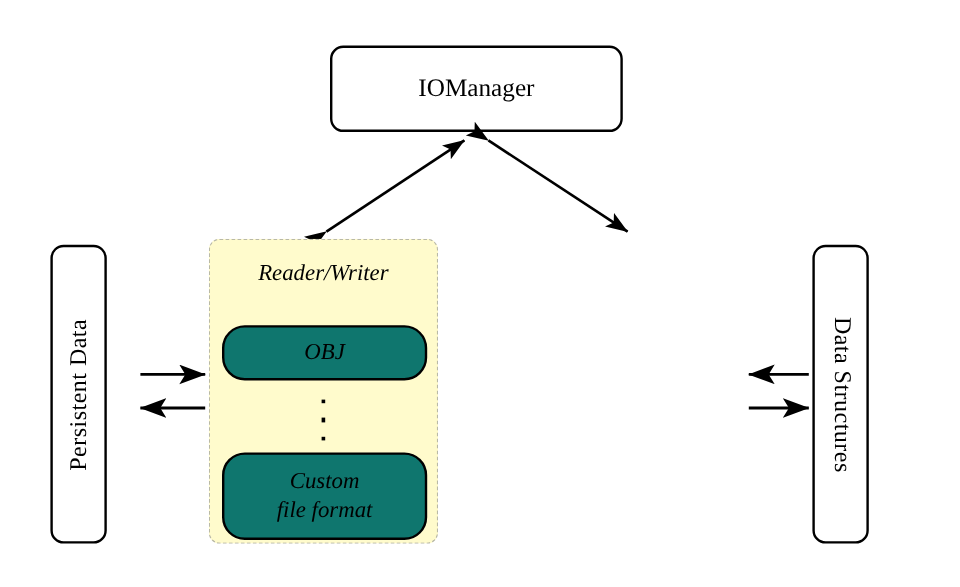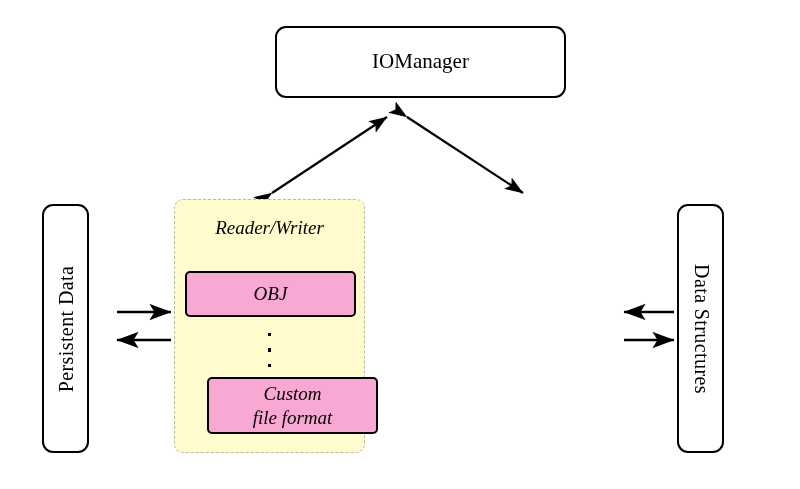--- a/index.html
+++ b/index.html
@@ -34,22 +34,22 @@
     border-radius: 11px;
     background: transparent;
     display: flex;
     align-items: center;
     justify-content: center;
     text-align: center;
     line-height: 1.12;
   }
   #io-manager {
     left: 275px;
-    top: 26px;
-    width: 291px;
+    top: 38px;
+    width: 244px;
     height: 72px;
     font-size: 21px;
   }
   
   .side-node {
     position: absolute;
     box-sizing: border-box;
     border: 2.4px solid #000000;
     border-radius: 11px;
     background: transparent;
@@ -102,37 +102,36 @@
     font-size: 19px;
     white-space: nowrap;
   }
   
   .inner-node {
     position: absolute;
     left: 10px;
     width: 171px;
     box-sizing: border-box;
     border: 2.6px solid #000000;
-    border-radius: 5px;
-    background: #f9a8d4;
+    border-radius: 19px;
+    background: #0f766e;
     display: flex;
     align-items: center;
     justify-content: center;
     text-align: center;
     font-size: 19px;
     line-height: 1.25;
   }
   .inner-top {
     top: 71px;
     height: 46px;
   }
   .inner-bottom {
     top: 177px;
-    height: 57px;
-    margin-left: 22px;
+    height: 73px;
   }
   
   .vdots {
     position: absolute;
     left: 0;
     width: 100%;
     top: 130px;
     height: 40px;
     display: flex;
     flex-direction: column;

